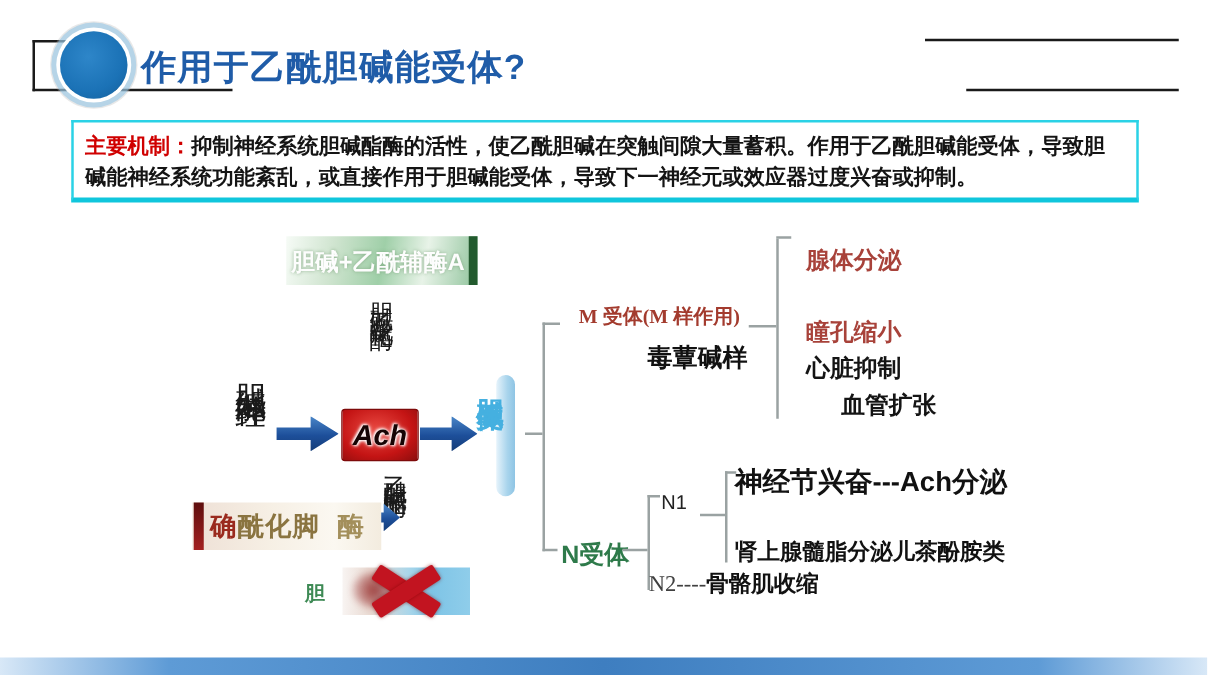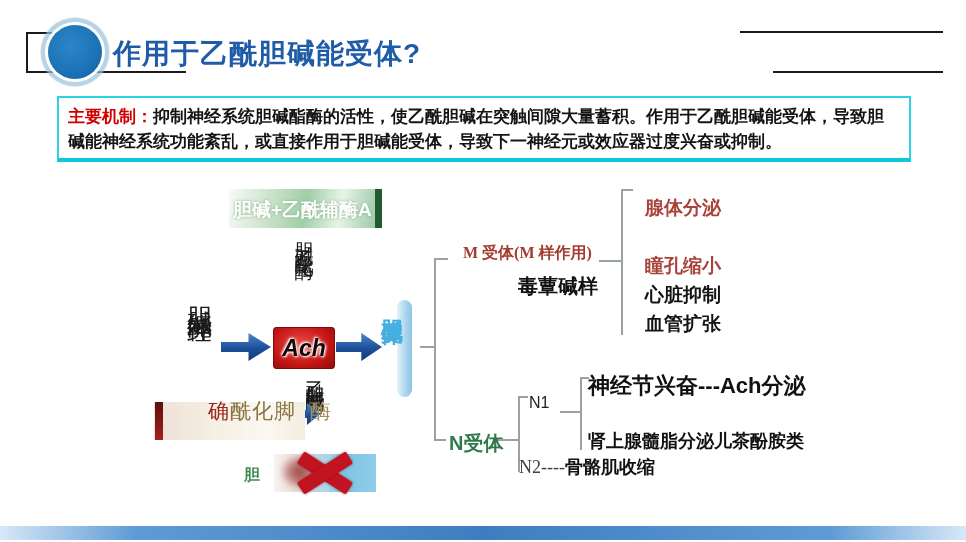--- a/index.html
+++ b/index.html
@@ -41,21 +41,21 @@
   
   #ach-box{left:273px;top:327px;width:60px;height:40px;border-radius:3px;border:1px solid #7e0a0a;
     background:radial-gradient(ellipse at 45% 40%,#ea4a42,#c41414 62%,#8c0d0d);
     display:flex;align-items:center;justify-content:center;}
   #ach-box span{font-style:italic;font-weight:bold;font-size:23px;color:#170404;
     text-shadow:0 0 4px #fff,1px 1px 2px #fff,-1px -1px 2px #fff;}
   
   #phospho-box{left:154px;top:402px;width:151px;height:38px;
     background:linear-gradient(90deg,#eee0d6,#f6efe4 40%,#fbf8f1 75%,#f3ecdf);}
   #phospho-bar{left:155px;top:402px;width:8px;height:38px;background:linear-gradient(180deg,#5e0e0e,#a32020);}
-  #phospho-label{left:168px;top:397px;font-size:21px;font-weight:normal;white-space:nowrap;letter-spacing:1px;margin-left:40px;}
+  #phospho-label{left:168px;top:407px;font-size:21px;font-weight:bold;white-space:nowrap;letter-spacing:1px;}
   #phospho-label .p1{color:#9a2a1e;}
   #phospho-label .p2{color:#8a7440;}
   #phospho-label .p3{color:#a38f5b;margin-left:14px;}
   
   #crossed-img{left:274px;top:454px;width:102px;height:38px;
     background:linear-gradient(90deg,#f8f4f2,#e9d9d1 22%,#a9d6ea 52%,#7ec4e6 70%,#8fcdea);}
   #crossed-smudge{left:282px;top:458px;width:34px;height:28px;border-radius:50%;
     background:radial-gradient(circle,#8a1515,rgba(138,21,21,0));filter:blur(3px);opacity:.8;}
   .xbar{position:absolute;width:58px;height:14px;background:#c21420;border-radius:2px;
     box-shadow:0 0 3px rgba(120,0,0,.6);}
@@ -65,21 +65,21 @@
   
   .brk{position:absolute;background:#9aa2a2;}
   
   #m-receptor-label{left:452px;top:243px;font-size:16px;font-weight:bold;color:#a33b2e;white-space:nowrap;
     font-family:"Liberation Serif",serif;margin-left:11px;}
   #muscarinic-label{left:518px;top:273px;font-size:20px;font-weight:bold;color:#111;}
   .m-effect{position:absolute;left:645px;font-size:19px;font-weight:bold;white-space:nowrap;}
   .m-effect.red{color:#a8423a;}
   .m-effect.black{color:#141414;}
   #m-effect-0{top:195px;} #m-effect-1{top:224px;} #m-effect-2{top:253px;}
-  #m-effect-3{top:282px;} #m-effect-4{top:311px;}
+  #m-effect-3{top:282px;} #m-effect-4{top:311px;margin-left:28px;}
   #ganglion-label{left:588px;top:371px;font-size:22px;font-weight:bold;color:#111;white-space:nowrap;}
   #n1-label{left:529px;top:394px;font-size:16px;color:#222;}
   #adrenal-label{left:588px;top:429px;font-size:18px;font-weight:bold;color:#111;white-space:nowrap;}
   #n-receptor-label{left:449px;top:430px;font-size:20px;font-weight:bold;color:#2e7a4a;}
   #n2-label{left:519px;top:455px;font-size:18px;white-space:nowrap;}
   #n2-label .pre{color:#404040;font-family:"Liberation Serif",serif;}
   #n2-label .txt{font-weight:bold;color:#111;}
   
   #bottom-bar{left:0;top:526px;width:966px;height:14px;
     background:linear-gradient(90deg,#d8e8f7 0%,#5e9bd6 14%,#3e7ec0 50%,#5e9bd6 86%,#d8e8f7 100%);}

